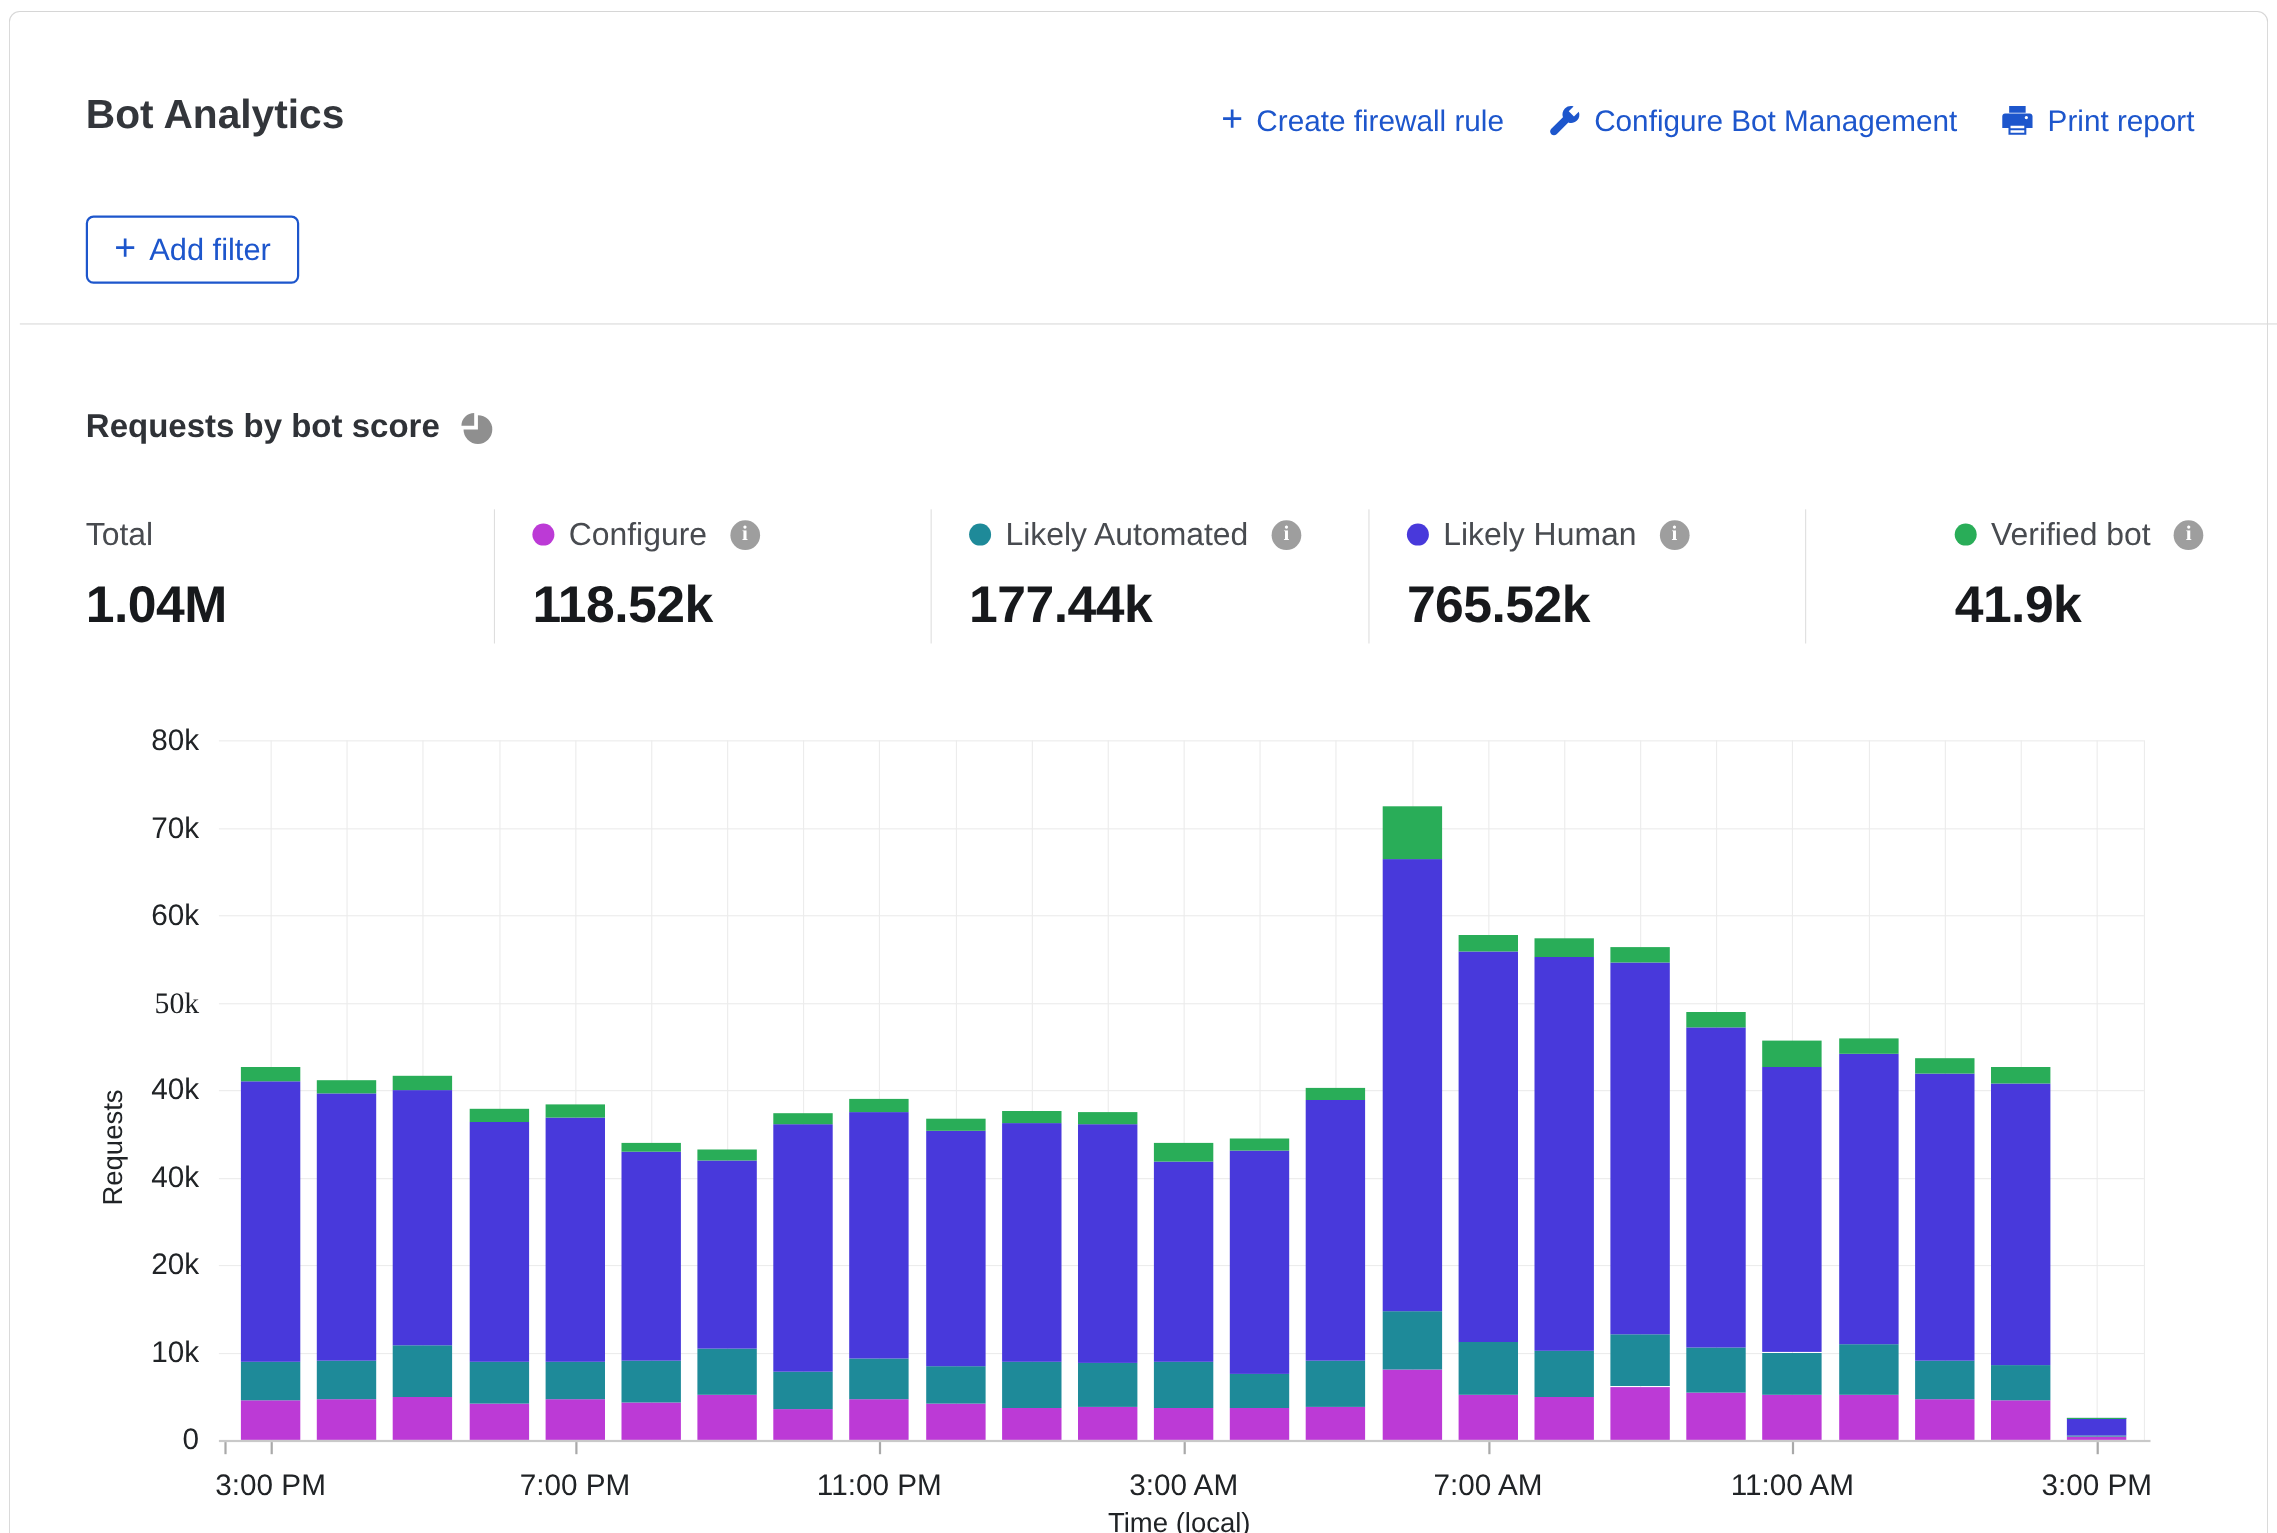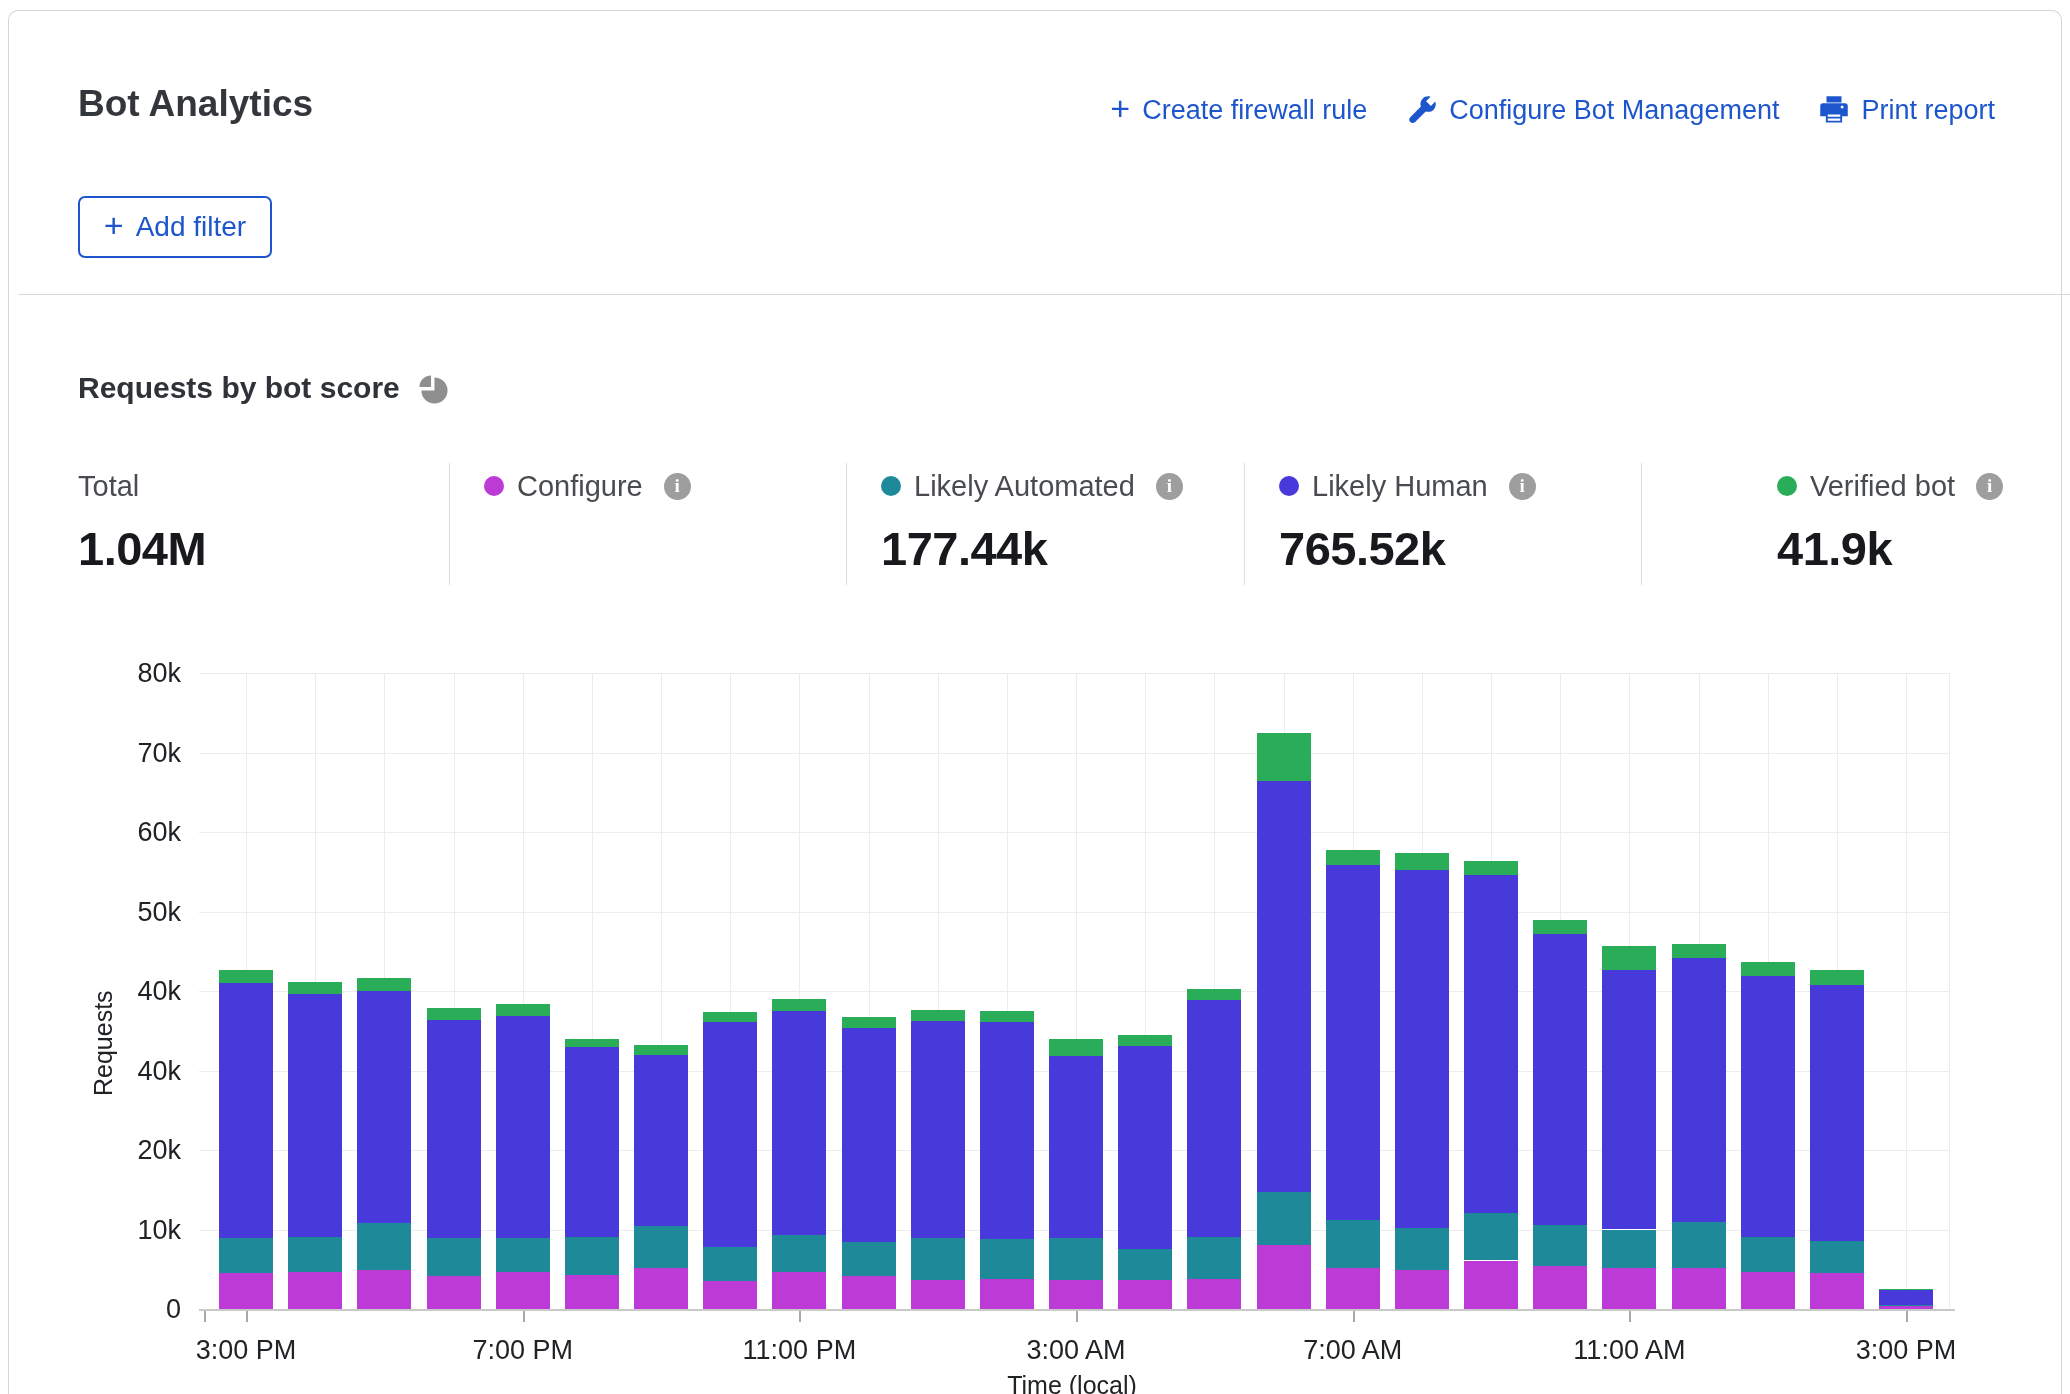--- a/index.html
+++ b/index.html
@@ -111,20 +111,21 @@
       <div class="stat-value">1.04M</div>
     </div>
     <div class="stat-divider" style="left:440px;"></div>
 
     <div class="stat-col" style="left:475px;">
       <div class="stat-head">
         <span class="stat-dot" style="background:#bc3ad6;"></span>
         <span class="stat-label">Configure</span>
         <span class="info-icon">i</span>
       </div>
+      <div class="stat-value">118.52k</div>
     </div>
     <div class="stat-divider" style="left:837px;"></div>
 
     <div class="stat-col" style="left:872px;">
       <div class="stat-head">
         <span class="stat-dot" style="background:#1e8a99;"></span>
         <span class="stat-label">Likely Automated</span>
         <span class="info-icon">i</span>
       </div>
       <div class="stat-value">177.44k</div>
@@ -154,21 +155,21 @@
         <div class="ytick-label" style="left: 92px; top: 1298px;">0</div>
         <div class="hgrid" style="left: 190px; top: 1218.5px; width: 1750px;"></div>
         <div class="ytick-label" style="left: 92px; top: 1218.5px;">10k</div>
         <div class="hgrid" style="left: 190px; top: 1139px; width: 1750px;"></div>
         <div class="ytick-label" style="left: 92px; top: 1139px;">20k</div>
         <div class="hgrid" style="left: 190px; top: 1059.5px; width: 1750px;"></div>
         <div class="ytick-label" style="left: 92px; top: 1059.5px;">40k</div>
         <div class="hgrid" style="left: 190px; top: 980px; width: 1750px;"></div>
         <div class="ytick-label" style="left: 92px; top: 980px;">40k</div>
         <div class="hgrid" style="left: 190px; top: 900.5px; width: 1750px;"></div>
-        <div class="ytick-label" style="left: 92px; top: 900.5px;">50k</div>
+        <div class="ytick-label" style="left: 92px; top: 900.5px; font-family: Liberation Serif, serif;">50k</div>
         <div class="hgrid" style="left: 190px; top: 821px; width: 1750px;"></div>
         <div class="ytick-label" style="left: 92px; top: 821px;">60k</div>
         <div class="hgrid" style="left: 190px; top: 741.5px; width: 1750px;"></div>
         <div class="ytick-label" style="left: 92px; top: 741.5px;">70k</div>
         <div class="hgrid" style="left: 190px; top: 662px; width: 1750px;"></div>
         <div class="ytick-label" style="left: 92px; top: 662px;">80k</div>
         <div class="vgrid" style="left: 237px; top: 662px; height: 636px;"></div>
         <div class="vgrid" style="left: 306.17px; top: 662px; height: 636px;"></div>
         <div class="vgrid" style="left: 375.34px; top: 662px; height: 636px;"></div>
         <div class="vgrid" style="left: 444.51px; top: 662px; height: 636px;"></div>

